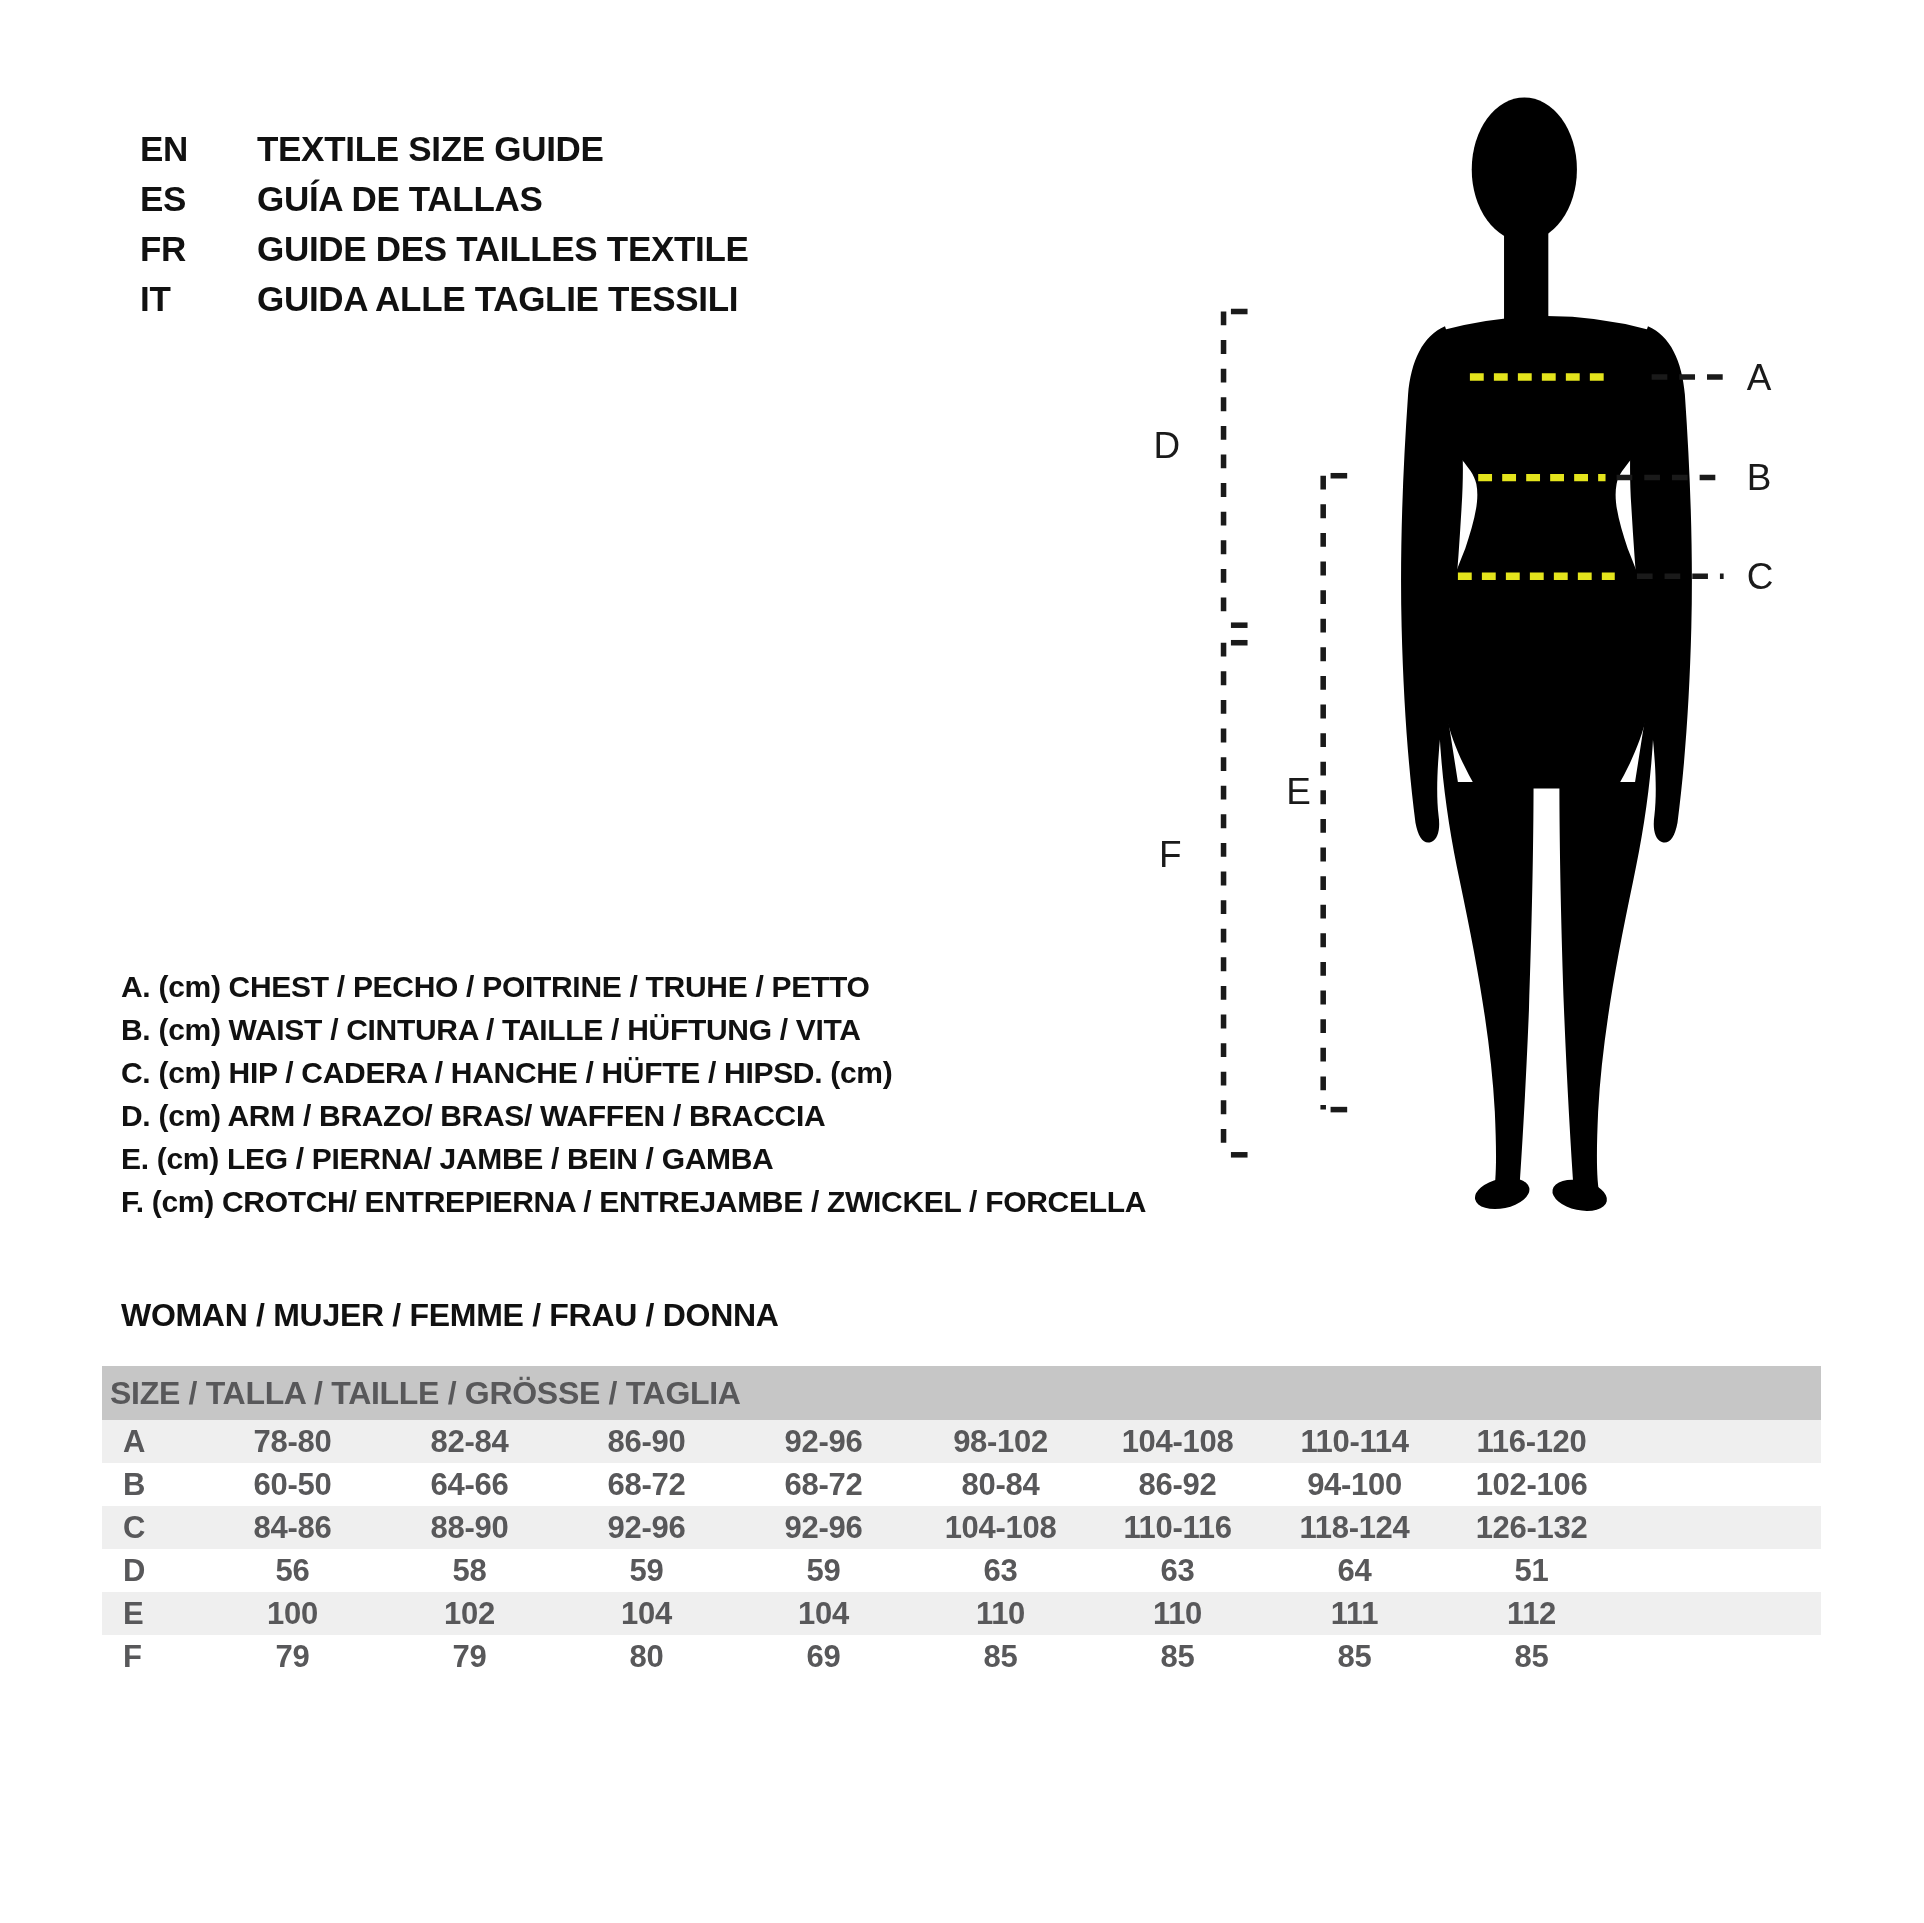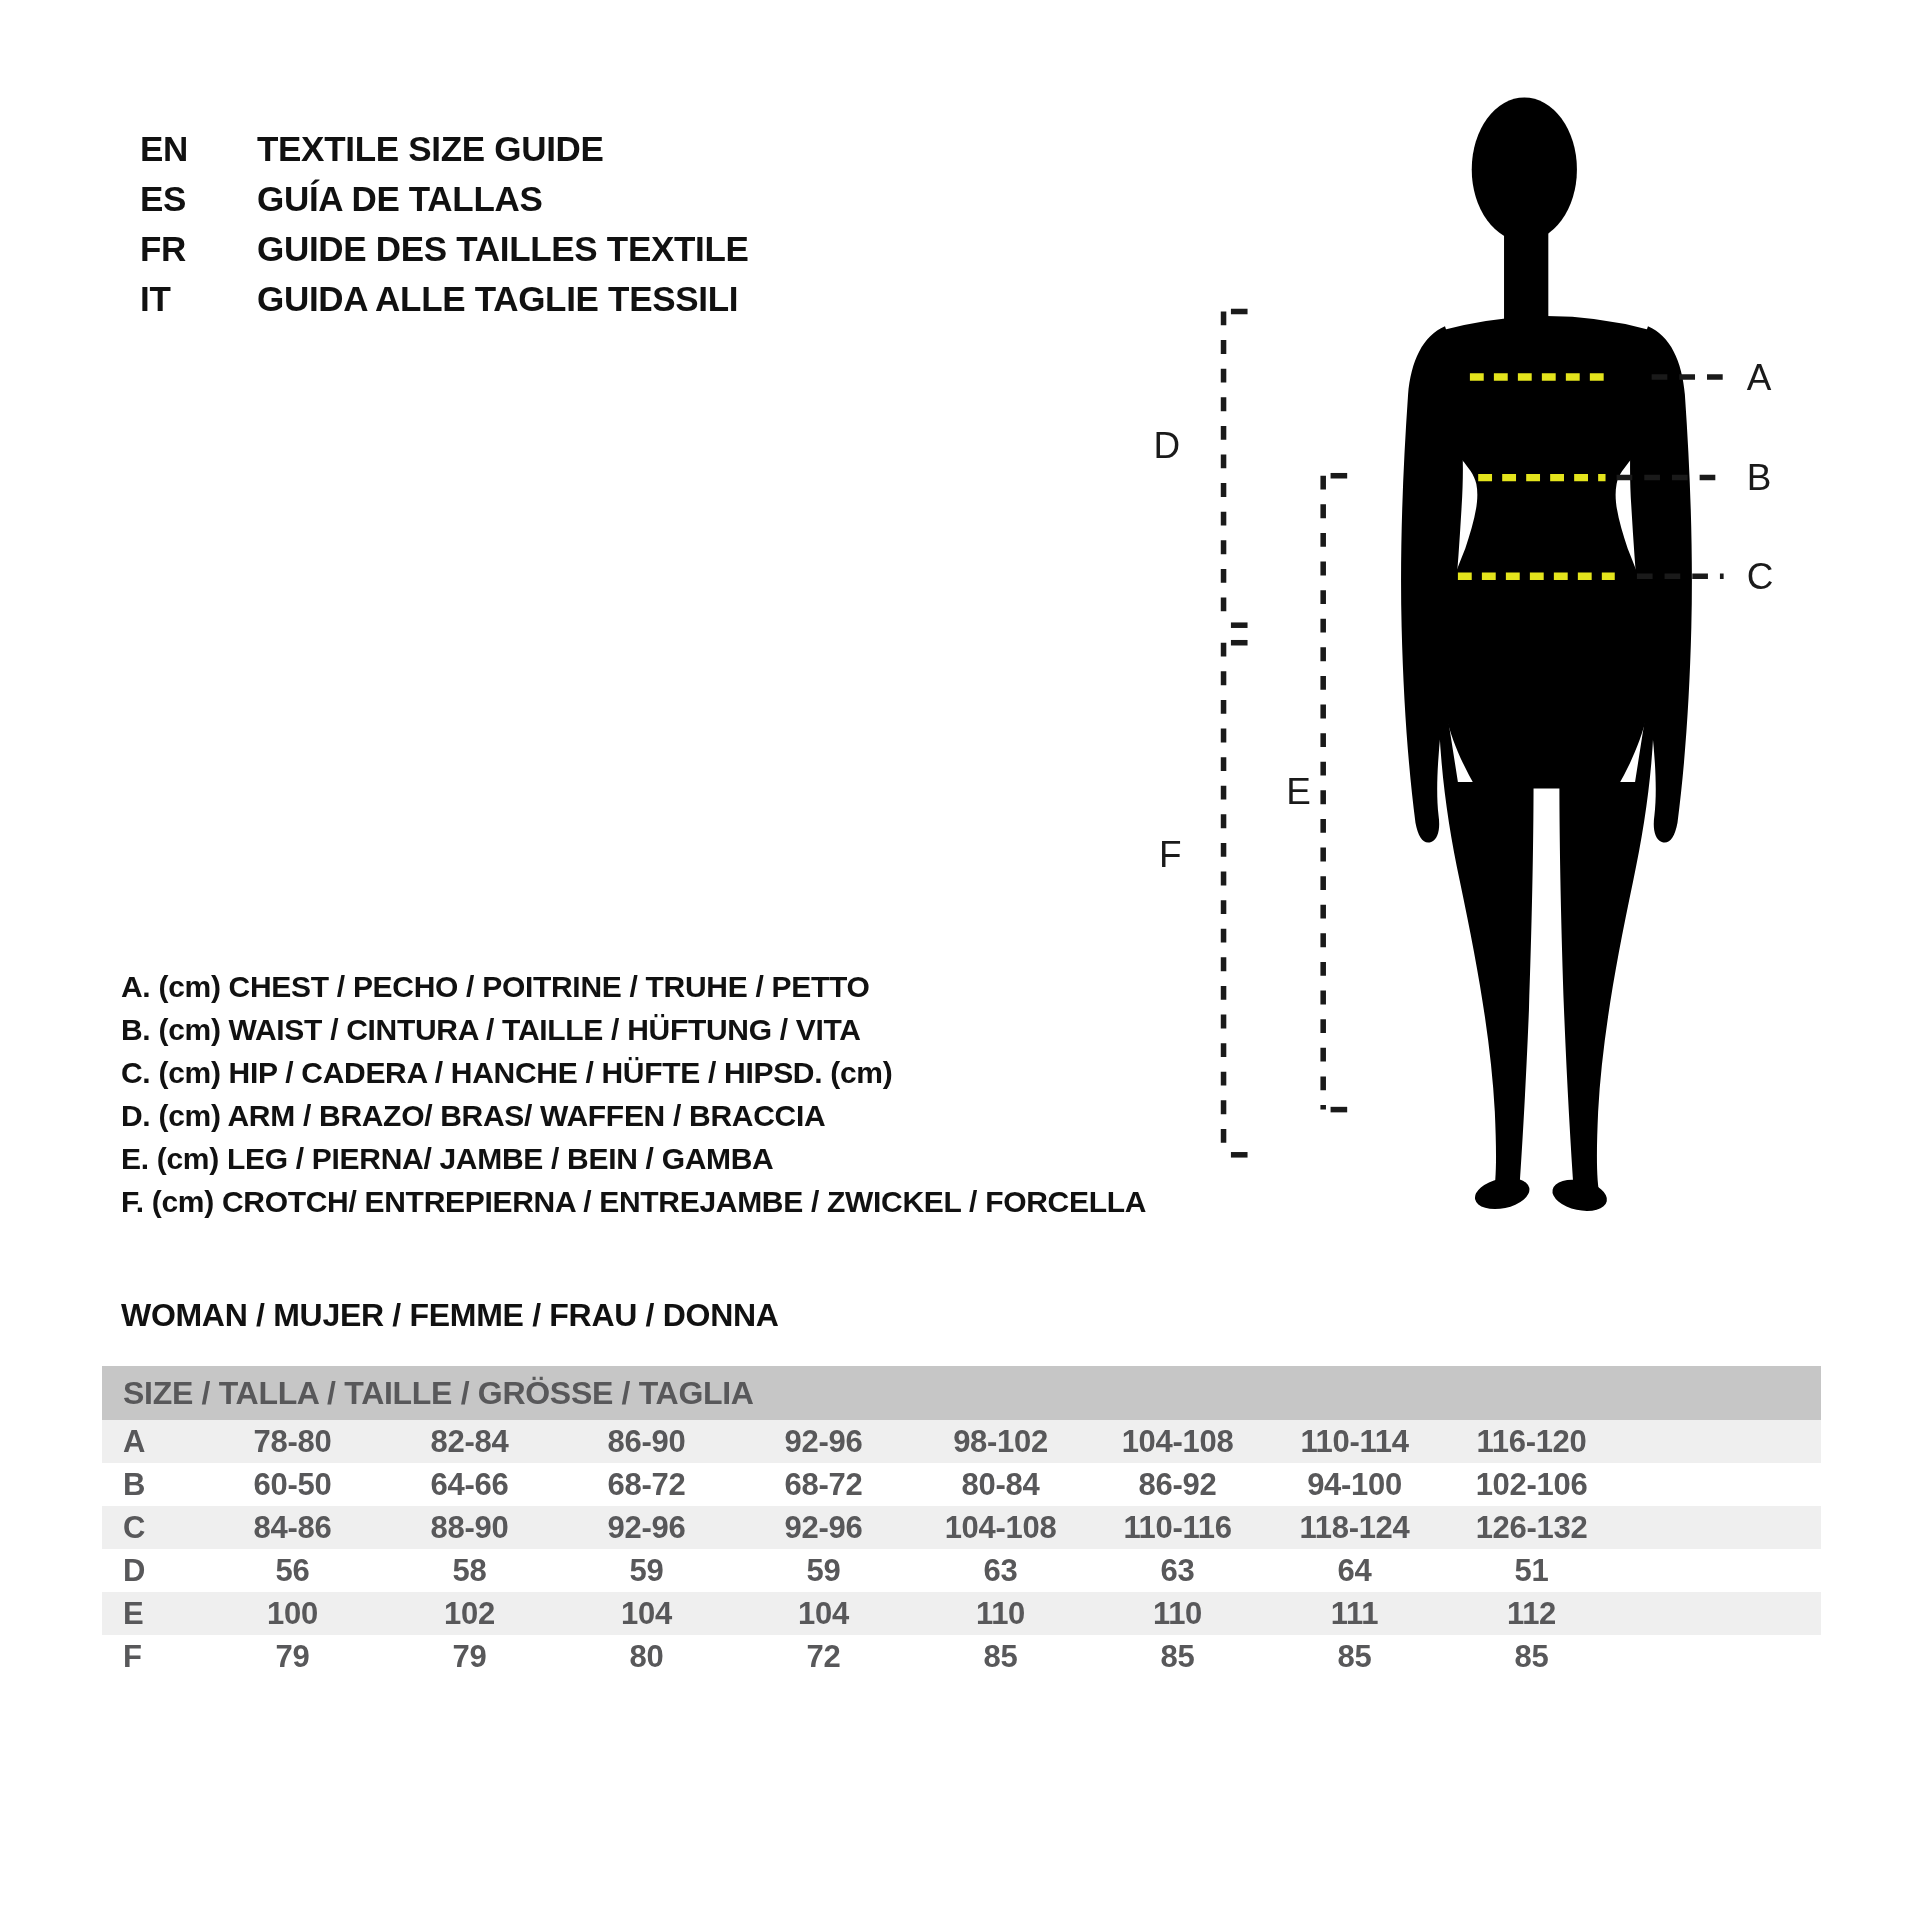--- a/index.html
+++ b/index.html
@@ -22,21 +22,21 @@
   .legend { position:absolute; left:121px; top:965px; font-size:30px; font-weight:700; }
   .legend-line { height:43px; line-height:43px; white-space:nowrap; }
 
   
   .gender-title { position:absolute; left:121px; top:1294px; height:42px; line-height:42px;
                   font-size:32px; font-weight:700;text-align:center; }
 
   
   .size-table { position:absolute; left:102px; top:1366px; width:1719px;
                 font-weight:700; color:#58585a; }
-  .st-header { height:54px; line-height:54px; background:#c6c6c6; padding-left:21px;
+  .st-header { height:54px; line-height:54px; background:#c6c6c6; padding-left:8px;
                font-size:32px; white-space:nowrap; }
   .st-row { display:flex; height:43px; line-height:43px; font-size:31px; }
   .st-row.sizes { height:37px; line-height:42px; }
   .st-label { width:102px; padding-left:21px; box-sizing:border-box; }
   .st-cell { width:177px; text-align:center; }
   .stripe { background:#efefef; }
 
   
   .figure { position:absolute; left:1061px; top:55px; width:863px; height:1181px; }
   .figure text { font-family:"Liberation Sans","DejaVu Sans",sans-serif; font-size:40px; fill:#1a1a1a; }
@@ -136,21 +136,21 @@
     <div class="st-cell">110</div>
     <div class="st-cell">111</div>
     <div class="st-cell">112</div>
   </div>
 
   <div class="st-row">
     <div class="st-label">F</div>
     <div class="st-cell">79</div>
     <div class="st-cell">79</div>
     <div class="st-cell">80</div>
-    <div class="st-cell">72</div>
+    <div class="st-cell">69</div>
     <div class="st-cell">85</div>
     <div class="st-cell">85</div>
     <div class="st-cell">85</div>
     <div class="st-cell">85</div>
   </div>
 </div>
 
 <svg class="figure" viewBox="1150 60 935 1280" aria-hidden="true">
   <g fill="#000000">
     <ellipse cx="1652" cy="184" rx="57" ry="78"></ellipse>

